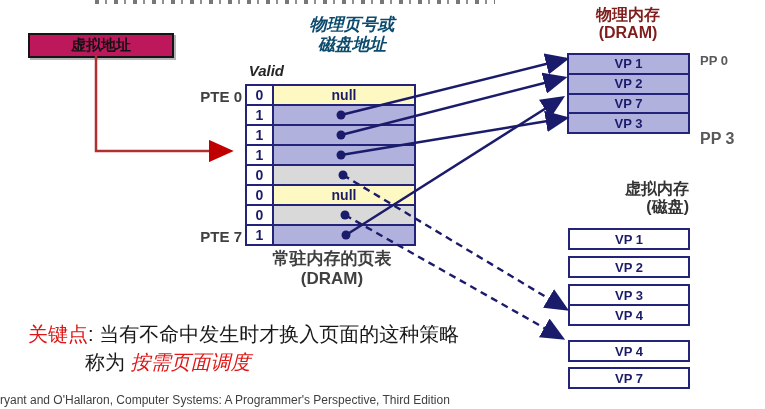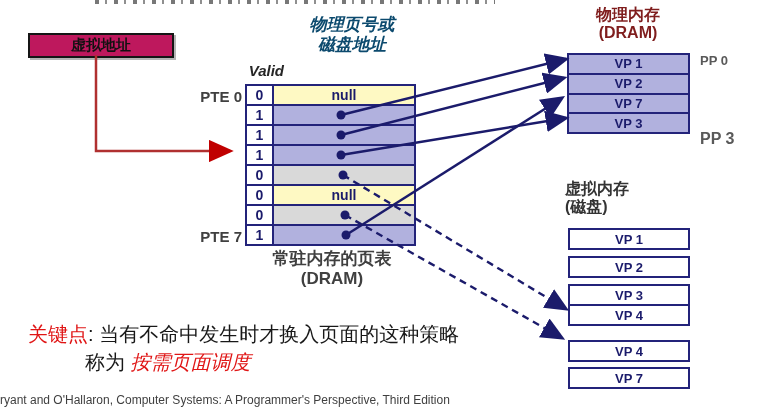--- a/index.html
+++ b/index.html
@@ -22,21 +22,21 @@
     font-weight:bold;font-size:15px;color:#111;
   }
   
   .lbl{color:#404040;font-weight:bold;line-height:1.15;}
   #ptr-label{left:282px;top:15px;width:140px;text-align:center;font-size:17px;font-style:italic;color:#0c4a6e;}
   #valid-label{left:228px;top:62px;width:56px;text-align:right;font-size:15px;font-style:italic;color:#262626;}
   #pte0-label{left:192px;top:88px;width:50px;text-align:right;font-size:15px;}
   #pte7-label{left:192px;top:228px;width:50px;text-align:right;font-size:15px;}
   #pt-caption{left:246px;top:249px;width:172px;text-align:center;font-size:17px;}
   #pm-title{left:566px;top:6px;width:124px;text-align:center;font-size:16px;color:#7f1d1d;}
-  #vm-title{left:565px;top:180px;width:124px;text-align:left;font-size:16px;color:#333;}
+  #vm-title{left:565px;top:180px;width:124px;text-align:right;font-size:16px;color:#333;}
   #pp0-label{left:700px;top:54px;font-size:13px;color:#595959;}
   #pp3-label{left:700px;top:112px;font-size:16px;color:#595959;margin-top:18px;}
   
   #page-table{
     left:245px;top:84px;width:171px;height:162px;
     border:2px solid #23237a;box-sizing:border-box;
     display:flex;flex-direction:column;background:#fff;
   }
   .pt-row{flex:1;display:flex;border-bottom:2px solid #23237a;}
   .pt-row:last-child{border-bottom:none;}

